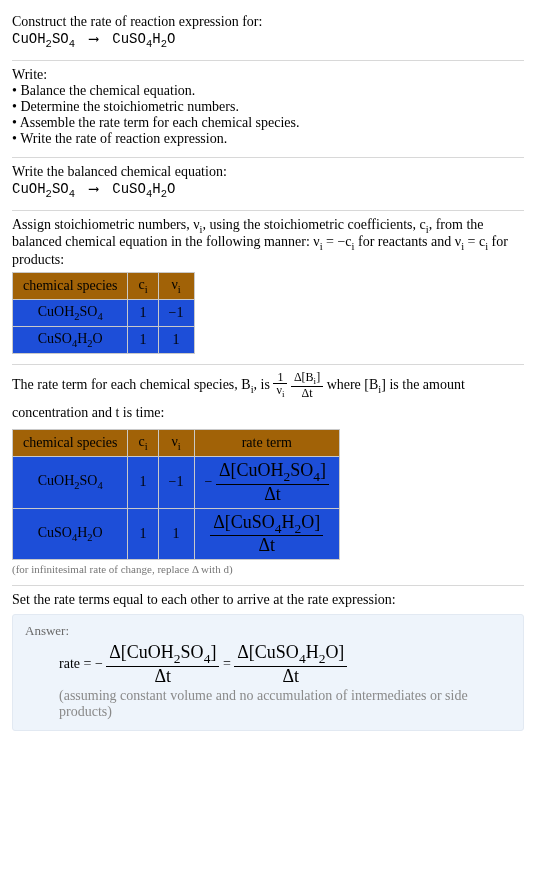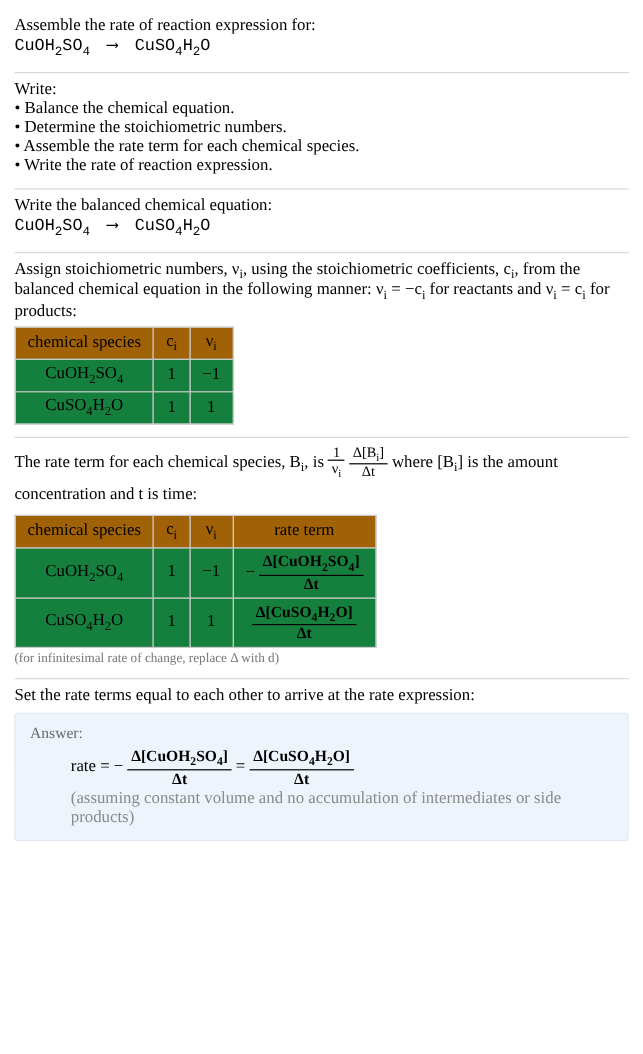--- a/index.html
+++ b/index.html
@@ -25,21 +25,21 @@
   sub { font-size: 0.75em; }
   table.data {
     border-collapse: collapse;
     margin-top: 4px;
   }
   table.data th, table.data td {
     border: 1px solid #c9c9c9;
     padding: 4px 10px;
     text-align: center;
     font-weight: normal;
-    background: #15803d;
+    background: #1d4ed8;
   }
   table.data th {
     background: #a16207;
     margin-top: 40px;
   }
   .footnote {
     font-size: 11px;
     color: #777;
     margin-top: 3px;
   }
@@ -64,28 +64,28 @@
   .indent { margin-left: 34px; }
   .frac {
     display: inline-block;
     vertical-align: middle;
     text-align: center;
     font-size: 12px;
     line-height: 1.05;
   }
   .frac .num { display:block; border-bottom:1px solid #000; padding:0 3px; }
   .frac .den { display:block; padding:0 3px; }
-  .small { font-size: 13px; font-weight: bold; }
+  .small { font-size: 18px; }
   .ital { }
 </style>
 </head>
 <body>
 
 <div class="block">
-  <div>Assemble the rate of reaction expression for:</div>
+  <div>Construct the rate of reaction expression for:</div>
   <div class="chem">
     <span>CuOH<sub>2</sub>SO<sub>4</sub></span>
     <span class="arrow">⟶</span>
     <span>CuSO<sub>4</sub>H<sub>2</sub>O</span>
   </div>
 </div>
 <hr class="sep">
 
 <div class="block">
   <div>Write:</div>

